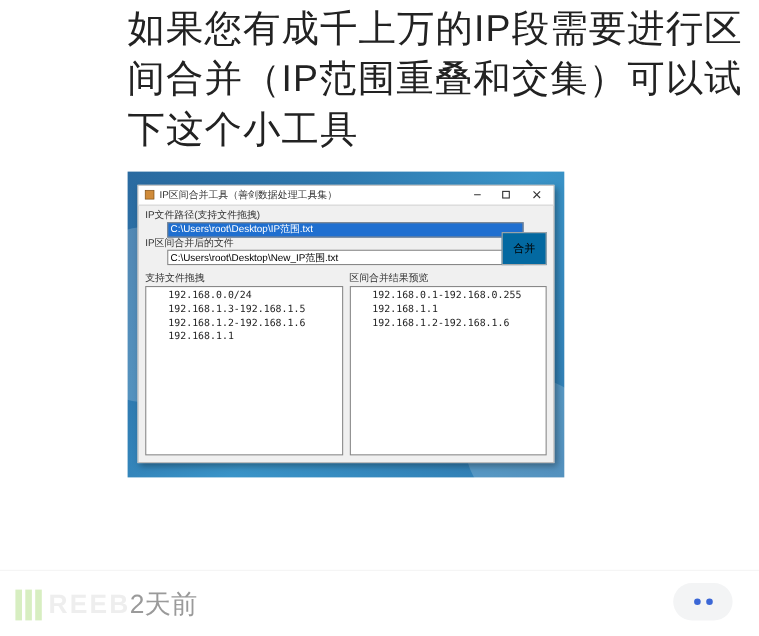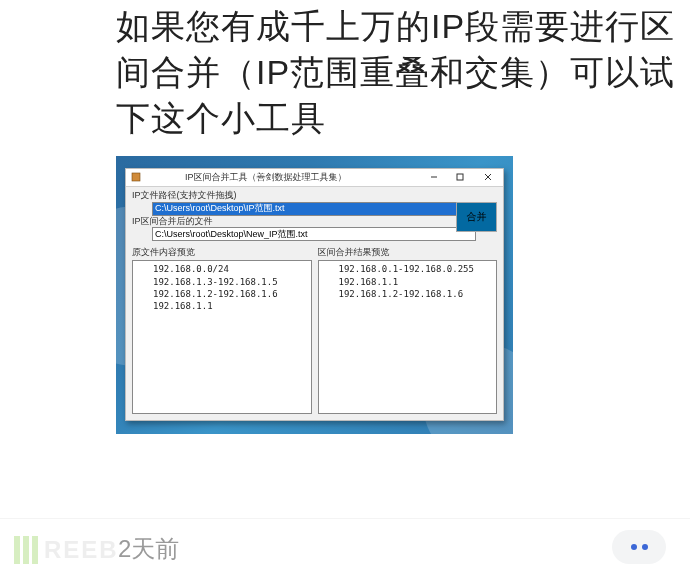--- a/index.html
+++ b/index.html
@@ -12,28 +12,28 @@
   .shot-wrap { margin: 6px 0 0 116px; width: 397px; height: 278px; position: relative; }
   .shot-bg { position:absolute; inset:0; background: linear-gradient(135deg,#2a6aa0 0%, #2f7ab0 30%, #3a94c8 55%, #2f7ab0 100%); }
   .shot-bg::before, .shot-bg::after { content:""; position:absolute; border-radius:50%; background: rgba(255,255,255,.18); }
   .shot-bg::before { width:160px; height:160px; left:-60px; top:50px; }
   .shot-bg::after  { width:120px; height:120px; right:-30px; bottom:-30px; }
   
   .win { position:absolute; left:9px; top:12px; right:9px; bottom:13px; background:#f0f0f0; border:1px solid #bcbcbc; box-shadow: 2px 3px 6px rgba(0,0,0,.35); display:flex; flex-direction:column; font-family: SimSun, Arial, sans-serif; }
   
   .titlebar { height:18px; background:#fff; border-bottom:1px solid #d0d0d0; display:flex; align-items:center; font-size:9px; color:#333; }
   .tb-icon { width:12px; height:12px; margin:0 3px 0 4px; display:flex; align-items:center; justify-content:center; }
-  .tb-title { flex:1; white-space:nowrap; overflow:hidden;margin-left:40px; }
+  .tb-title { flex:1; white-space:nowrap; overflow:hidden; }
   .tb-btns { display:flex; height:100%; }
   .tb-btn { width:26px; display:flex; align-items:center; justify-content:center; font-size:10px; color:#333; }
   .tb-close { width:30px; }
   .tb-close svg line { stroke:#333; stroke-width:1; }
   
   .win-body { flex:1; padding:4px 6px 6px 6px; display:flex; flex-direction:column; gap:2px; }
-  .row { display:flex; align-items:flex-start; gap:0; }
+  .row { display:flex; align-items:flex-end; gap:0; }
   .fields { flex:1; display:flex; flex-direction:column; gap:1px; }
   .lbl { font-size:9px; color:#333; line-height:1.1; }
   .txt { width:100%; height:14px; font-size:9px; padding:1px 2px; border:1px solid #888; background:#fff; font-family: SimSun, Arial, sans-serif; margin-left: 20px; }
   .sel { background:#1f6fd0; color:#fff; border:1px solid #888; }
   .merge-btn { width:41px; height:30px; margin-top:11px; background:#0369a1; border:1px solid #a9a9a9; font-size:10px; display:flex; align-items:center; justify-content:center; cursor:pointer; }
   
   .panels { flex:1; display:flex; gap:6px; margin-top:3px; min-height:0; }
   .panel { flex:1; display:flex; flex-direction:column; }
   .panel-h { font-size:9px; color:#333; margin-bottom:1px; }
   .panel-box { flex:1; border:1px solid #888; background:#fff; padding:2px 20px; font-size:9px; line-height:1.35; color:#222; overflow:hidden; white-space:pre; font-family: SimSun, monospace; }
@@ -90,21 +90,21 @@
             <div class="lbl">IP文件路径(支持文件拖拽)</div>
             <input class="txt sel" value="C:\Users\root\Desktop\IP范围.txt" style="">
             <div class="lbl">IP区间合并后的文件</div>
             <input class="txt" value="C:\Users\root\Desktop\New_IP范围.txt" style="">
           </div>
           <div class="merge-btn">合并</div>
         </div>
 
         <div class="panels">
           <div class="panel">
-            <div class="panel-h">原文件内容预览</div>
+            <div class="panel-h">支持文件拖拽</div>
             <div class="panel-box">192.168.0.0/24
 192.168.1.3-192.168.1.5
 192.168.1.2-192.168.1.6
 192.168.1.1</div>
           </div>
           <div class="panel">
             <div class="panel-h">区间合并结果预览</div>
             <div class="panel-box">192.168.0.1-192.168.0.255
 192.168.1.1
 192.168.1.2-192.168.1.6</div>

